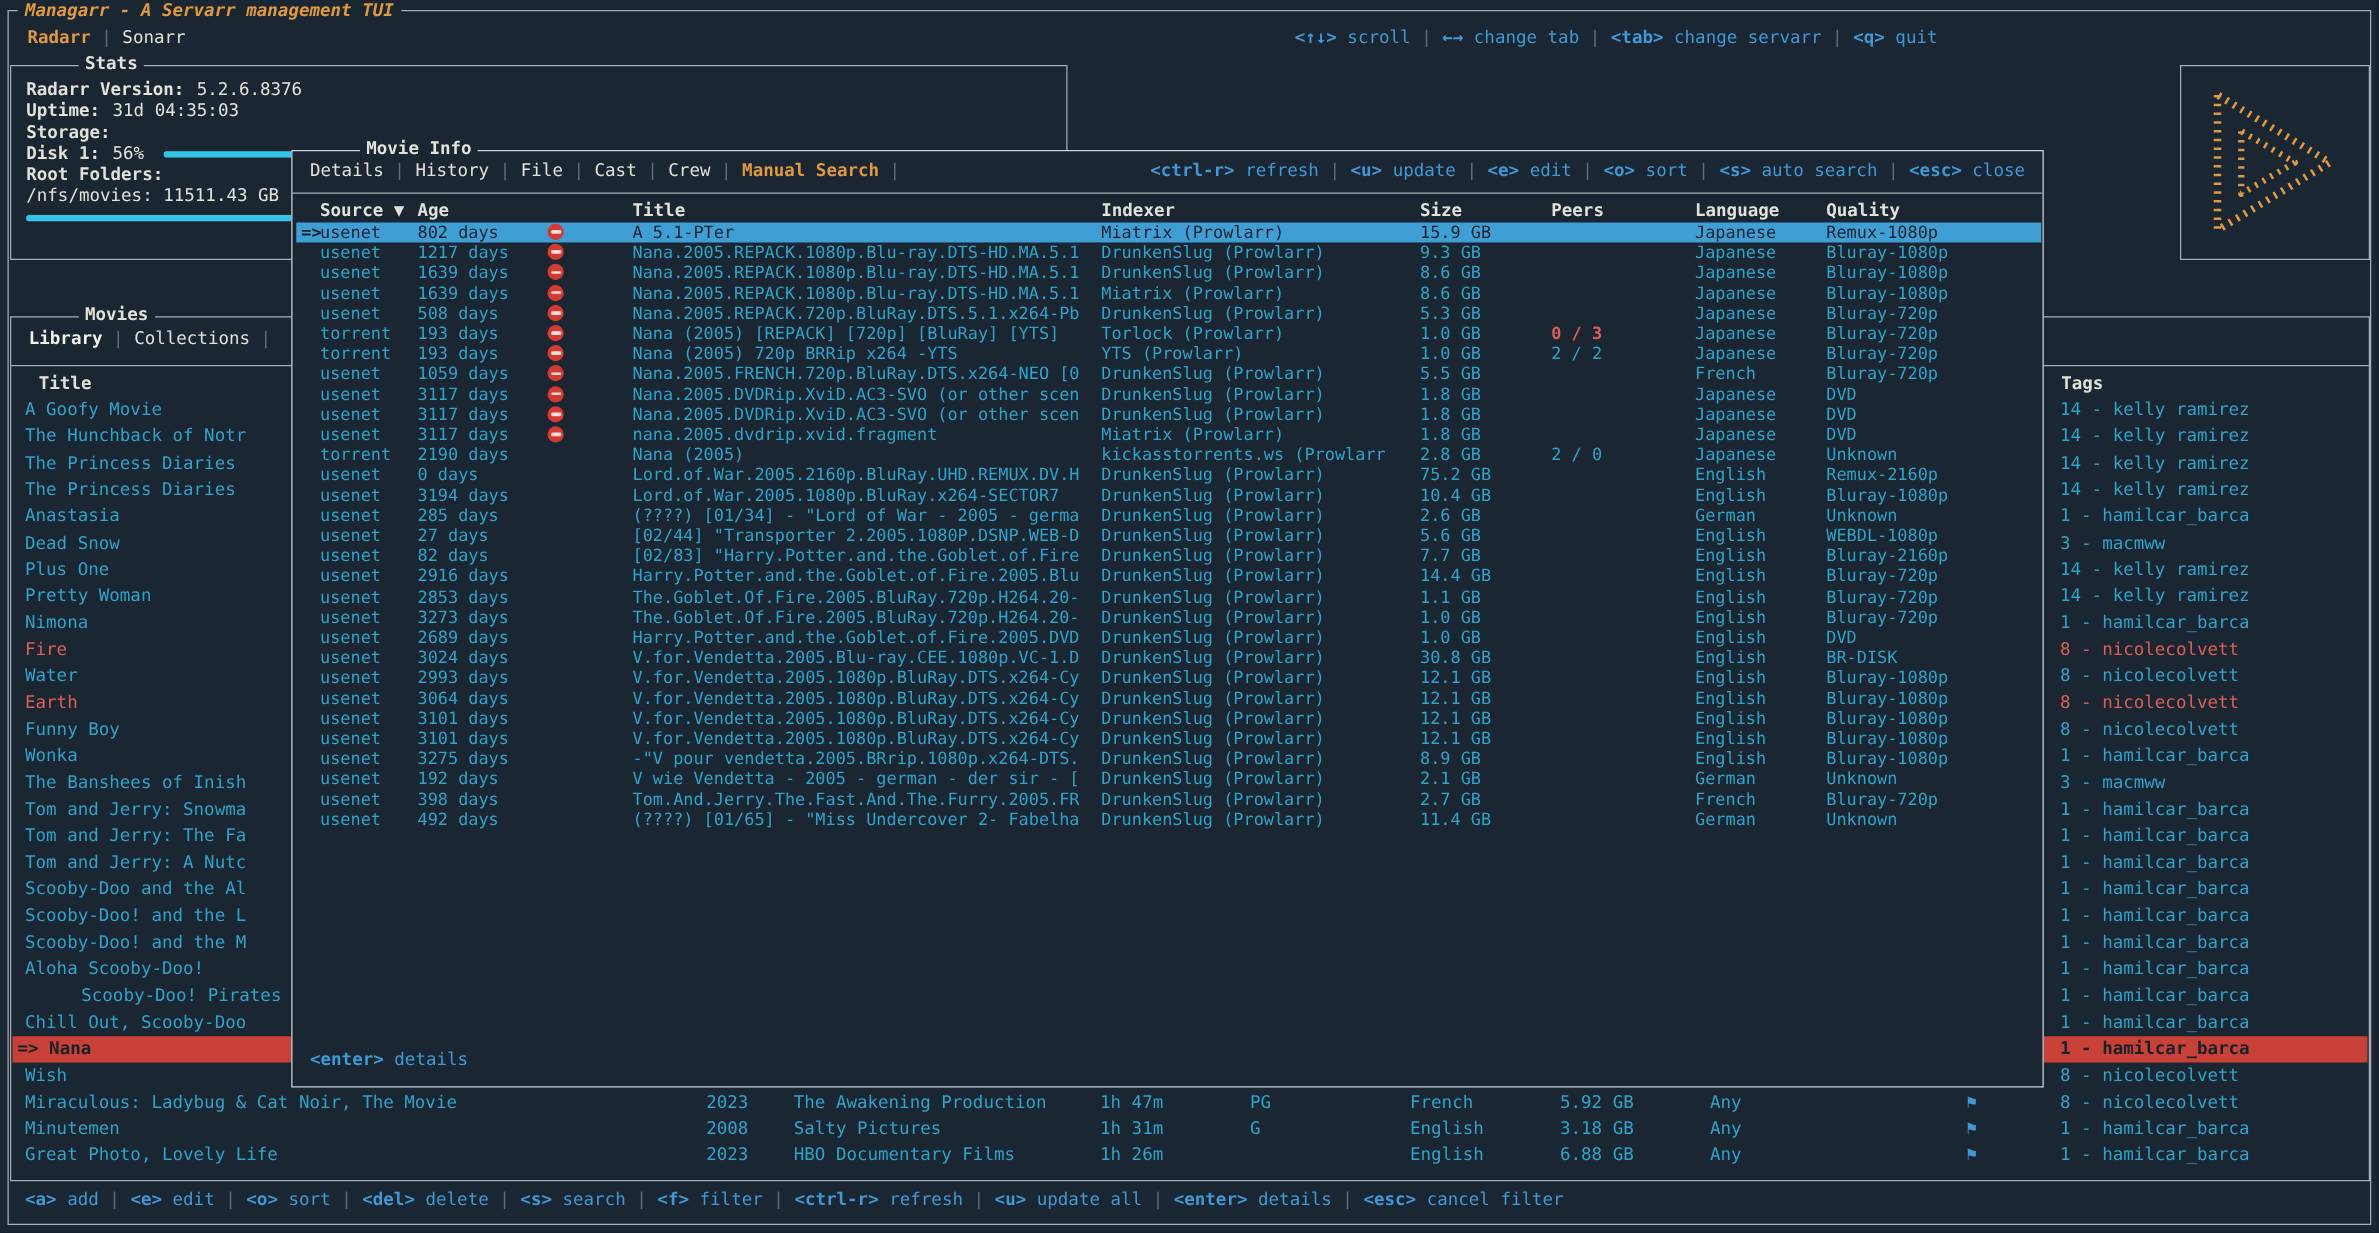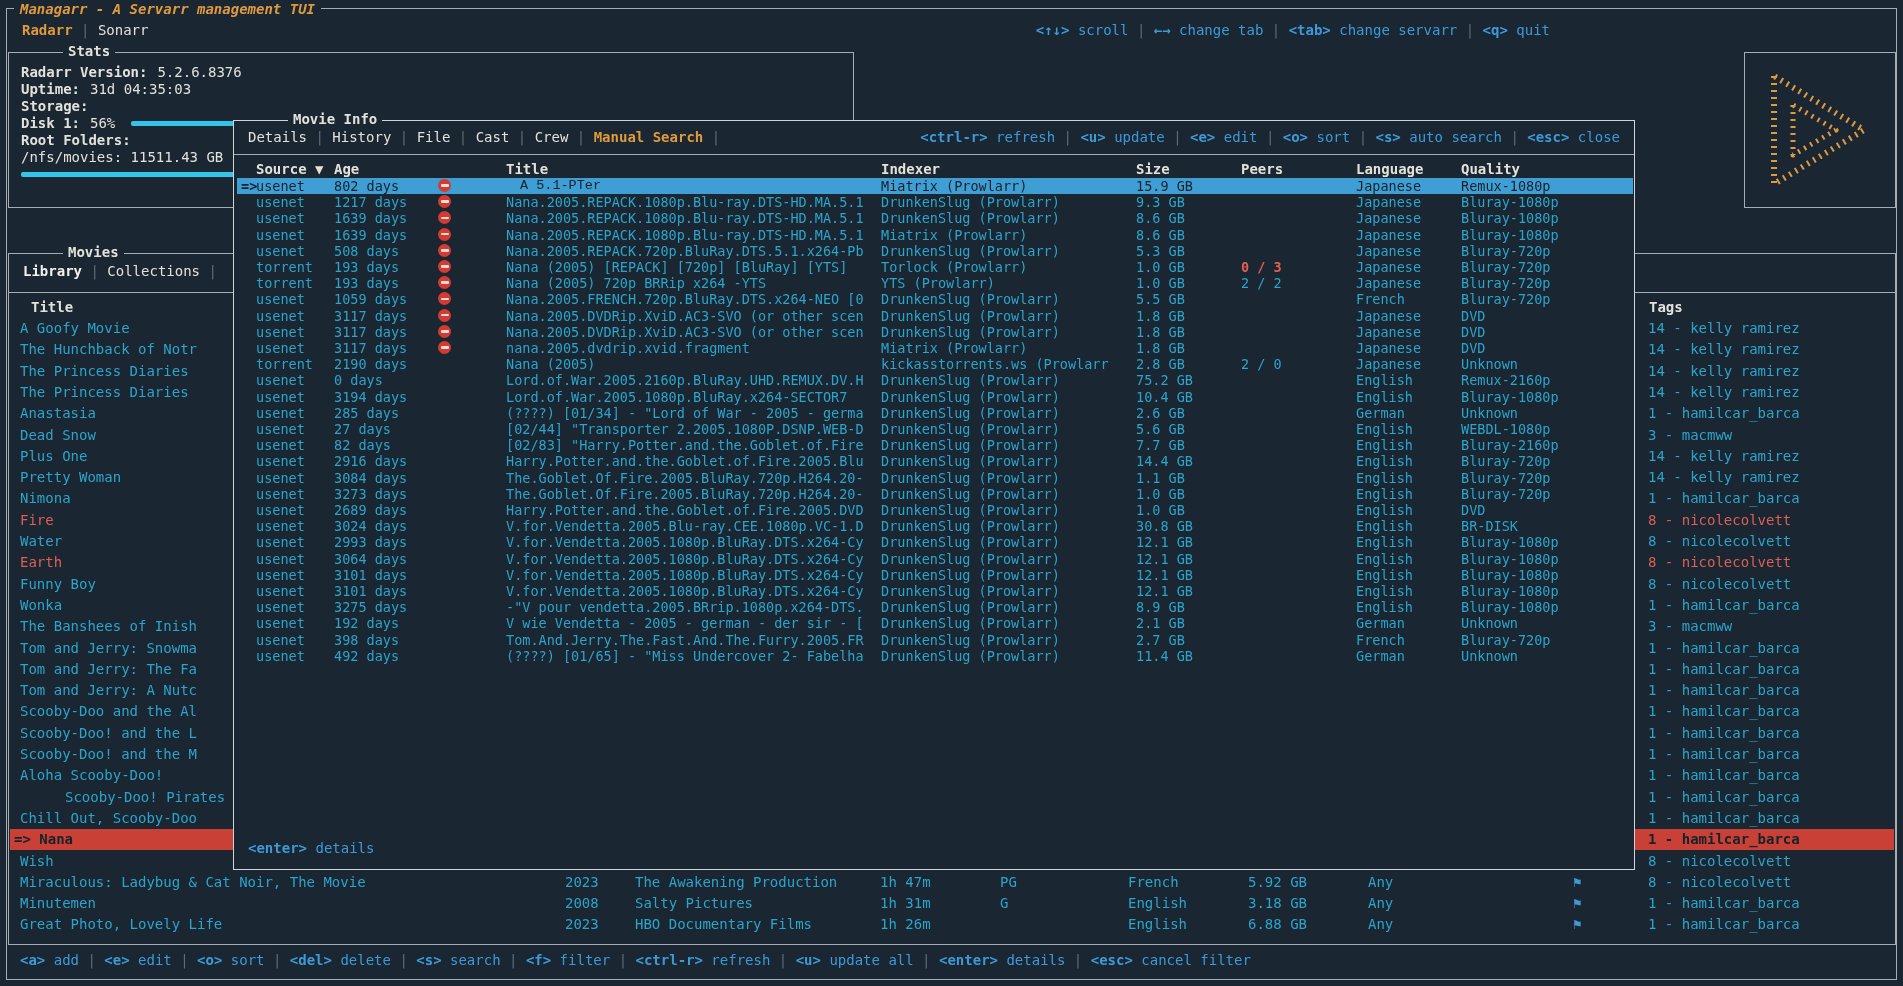--- a/index.html
+++ b/index.html
@@ -250,21 +250,21 @@
     <div class="rhead" style="left:1007px;top:40px">Peers</div>
     <div class="rhead" style="left:1122px;top:40px">Language</div>
     <div class="rhead" style="left:1227px;top:40px">Quality</div>
 
     <div id="release-rows">
         <div class="rel-row sel-blue" style="top: 57px;">
           <span class="rcell on-blue b" style="left: 4px;">=&gt;</span>
           <span class="rcell on-blue" style="left: 19px;">usenet</span>
           <span class="rcell on-blue" style="left: 97px;">802 days</span>
           <span class="rej"></span>
-          <span class="rcell on-blue" style="left: 283px; font-family: Liberation Mono, monospace;">A 5.1-PTer</span>
+          <span class="rcell on-blue" style="left: 269px;">A 5.1-PTer</span>
           <span class="rcell on-blue" style="left: 644px;">Miatrix (Prowlarr)</span>
           <span class="rcell on-blue" style="left: 899px;">15.9 GB</span>
           <span class="rcell on-blue" style="left: 1119px;">Japanese</span>
           <span class="rcell on-blue" style="left: 1224px;">Remux-1080p</span>
         </div>
         <div class="rel-row" style="top: 73.2px;">
           <span class="rcell cyan" style="left: 19px;">usenet</span>
           <span class="rcell cyan" style="left: 97px;">1217 days</span>
           <span class="rej"></span>
           <span class="rcell cyan" style="left: 269px;">Nana.2005.REPACK.1080p.Blu-ray.DTS-HD.MA.5.1</span>
@@ -424,21 +424,21 @@
           <span class="rcell cyan" style="left: 19px;">usenet</span>
           <span class="rcell cyan" style="left: 97px;">2916 days</span>
           <span class="rcell cyan" style="left: 269px;">Harry.Potter.and.the.Goblet.of.Fire.2005.Blu</span>
           <span class="rcell cyan" style="left: 644px;">DrunkenSlug (Prowlarr)</span>
           <span class="rcell cyan" style="left: 899px;">14.4 GB</span>
           <span class="rcell cyan" style="left: 1119px;">English</span>
           <span class="rcell cyan" style="left: 1224px;">Bluray-720p</span>
         </div>
         <div class="rel-row" style="top: 348.6px;">
           <span class="rcell cyan" style="left: 19px;">usenet</span>
-          <span class="rcell cyan" style="left: 97px;">3084 days</span>
+          <span class="rcell cyan" style="left: 97px;">2853 days</span>
           <span class="rcell cyan" style="left: 269px;">The.Goblet.Of.Fire.2005.BluRay.720p.H264.20-</span>
           <span class="rcell cyan" style="left: 644px;">DrunkenSlug (Prowlarr)</span>
           <span class="rcell cyan" style="left: 899px;">1.1 GB</span>
           <span class="rcell cyan" style="left: 1119px;">English</span>
           <span class="rcell cyan" style="left: 1224px;">Bluray-720p</span>
         </div>
         <div class="rel-row" style="top: 364.8px;">
           <span class="rcell cyan" style="left: 19px;">usenet</span>
           <span class="rcell cyan" style="left: 97px;">3273 days</span>
           <span class="rcell cyan" style="left: 269px;">The.Goblet.Of.Fire.2005.BluRay.720p.H264.20-</span>

